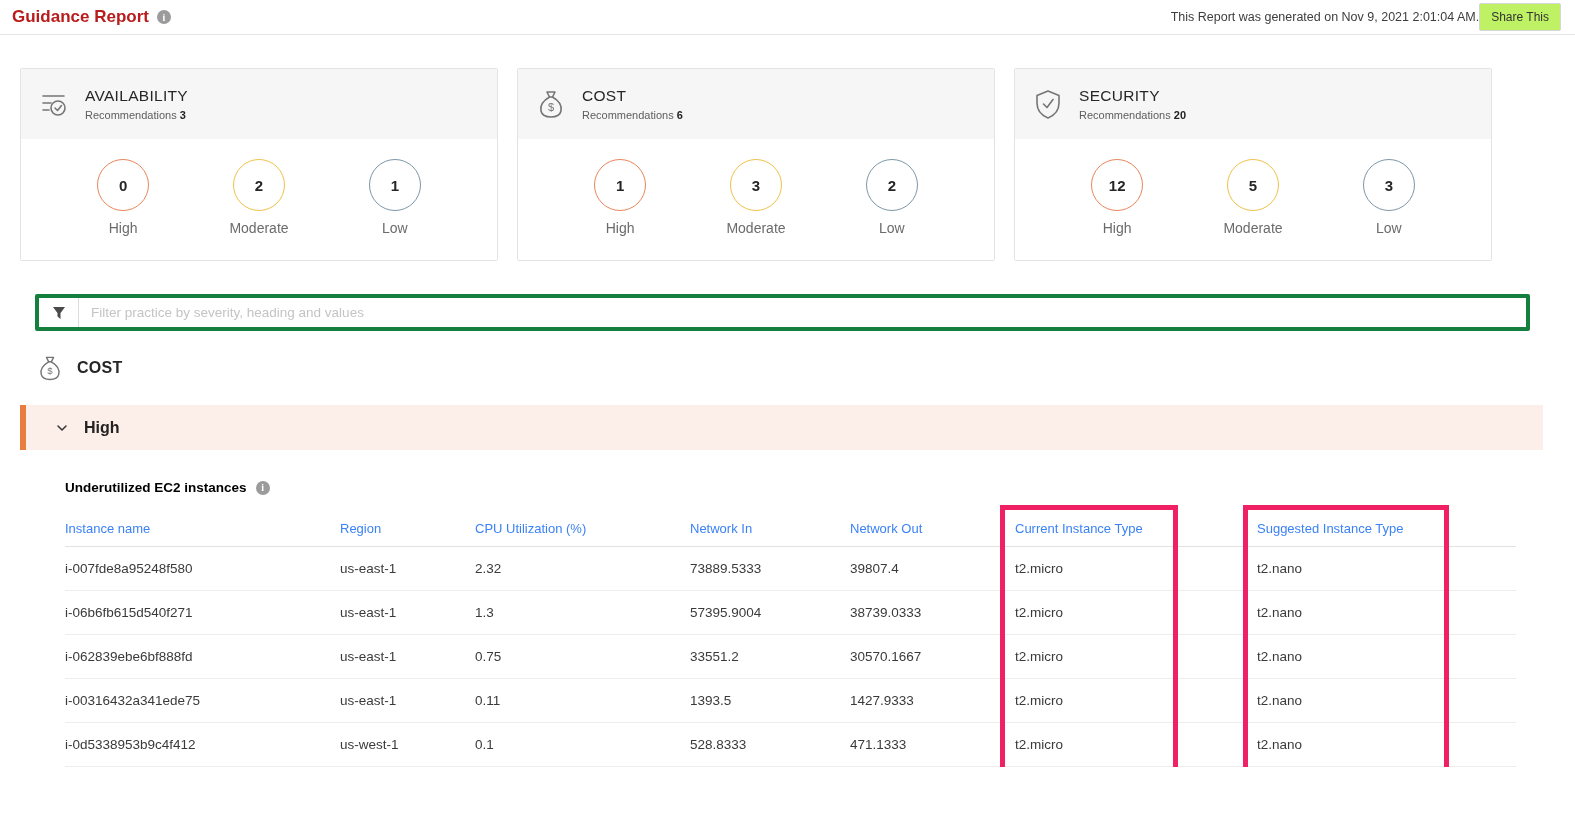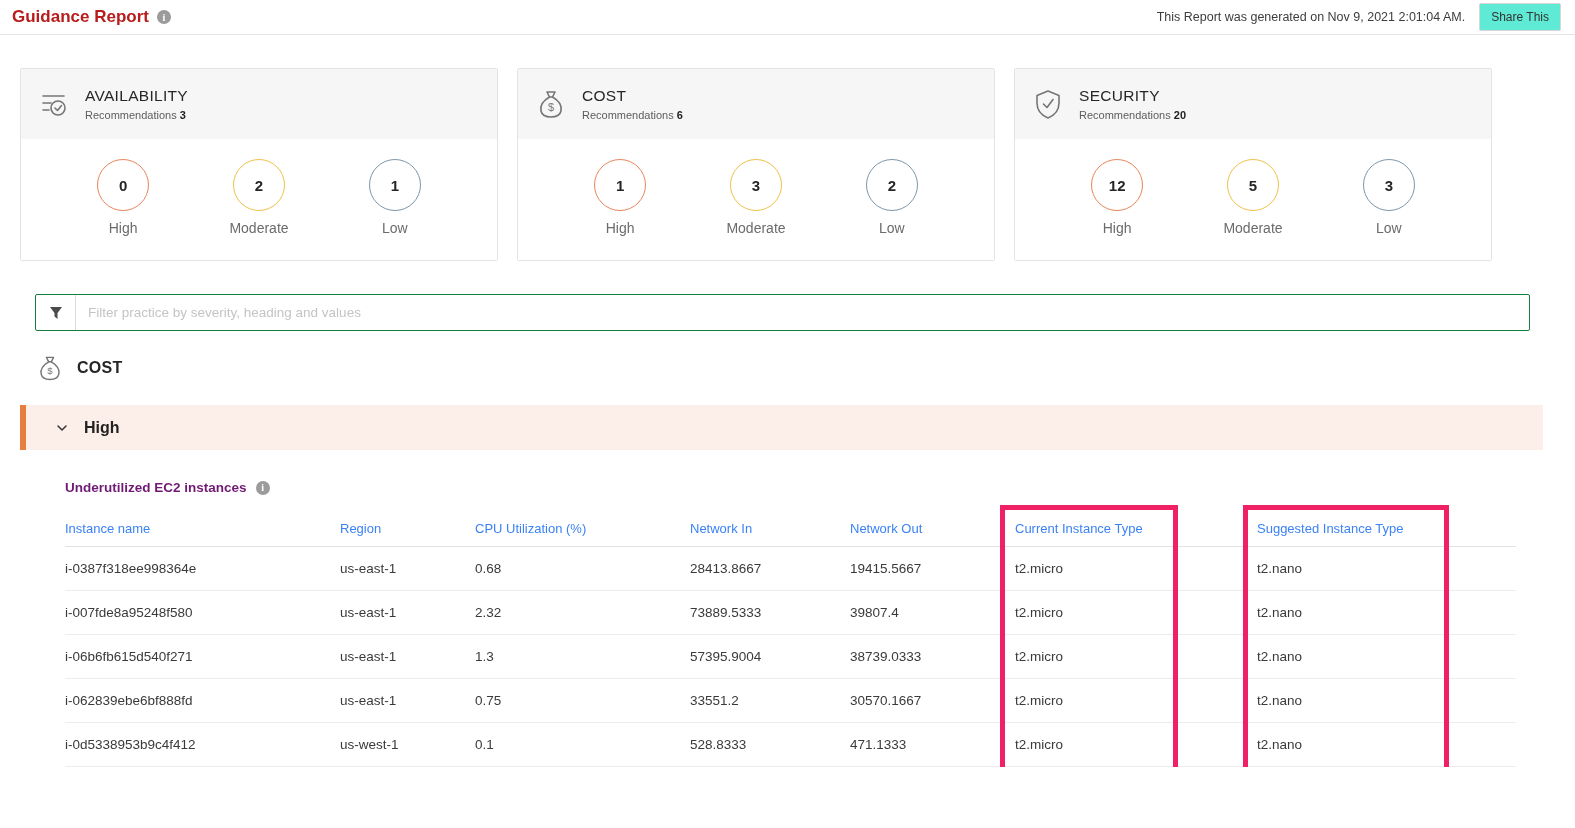--- a/index.html
+++ b/index.html
@@ -10,24 +10,24 @@
     display: flex; align-items: center; justify-content: space-between;
     height: 35px; padding: 0 14px 0 12px; border-bottom: 1px solid #e4e4e4;
   }
   .topbar-left { display: flex; align-items: center; gap: 8px; }
   .page-title { font-size: 17px; font-weight: 700; color: #b91c1c; }
   .info-icon {
     display: inline-flex; align-items: center; justify-content: center;
     width: 14px; height: 14px; border-radius: 50%; background: #9b9b9b;
     color: #ffffff; font-size: 10px; font-weight: 700; font-family: "Liberation Serif", serif;
   }
-  .topbar-right { display: flex; align-items: center; gap: 14px; }
+  .topbar-right { display: flex; align-items: center; }
   .generated-text { font-size: 12.5px; color: #3d3d3d; }
   .share-btn {
-    font-size: 12px; color: #333; background: #5eead4; border: 1px solid #d6d6d6;
+    font-size: 12px; color: #333; background: #bef264; border: 1px solid #d6d6d6;
     padding: 6px 11px; border-radius: 2px; cursor: pointer; font-family: inherit;
   }
 
   
   .cards { display: flex; gap: 19px; margin: 33px 83px 0 20px; }
   .card { flex: 1; border: 1px solid #e3e3e3; border-radius: 2px; background: #fff; }
   .card-head {
     display: flex; align-items: center; gap: 14px; background: #f6f6f6;
     padding: 14px 16px; min-height: 70px;
   }
@@ -43,21 +43,21 @@
     font-size: 15px; font-weight: 700; color: #262626; background: #fff;
   }
   .sev-high .sev-circle { border-color: #e8865c; }
   .sev-moderate .sev-circle { border-color: #f0c24b; }
   .sev-low .sev-circle { border-color: #7d97a9; }
   .sev-label { margin-top: 9px; font-size: 14px; color: #6b6b6b; }
 
   
   .filter-box {
     display: flex; align-items: stretch; margin: 33px 45px 0 35px;
-    border: 1px solid #15803d; border-radius: 2px; height: 37px; background: #fff;
+    border: 4px solid #15803d; border-radius: 2px; height: 37px; background: #fff;
   }
   .filter-icon-cell {
     width: 40px; display: flex; align-items: center; justify-content: center;
     border-right: 1px solid #dcdcdc;
   }
   .filter-input {
     flex: 1; border: none; outline: none; padding: 0 12px; font-size: 13.5px;
     color: #3d3d3d; font-family: inherit; background: transparent;
   }
   .filter-input::placeholder { color: #c4c4c4; }
@@ -71,21 +71,21 @@
   .accordion {
     display: flex; align-items: center; gap: 14px;
     margin: 22px 32px 0 20px; height: 45px; padding-left: 28px;
     background: #fcefea; border-left: 6px solid #e87d40; cursor: pointer;
   }
   .accordion-title { font-size: 16px; font-weight: 700; color: #222; }
 
   
   .practice { margin: 30px 59px 0 65px; }
   .practice-title-row { display: flex; align-items: center; gap: 9px; }
-  .practice-title { font-size: 13.5px; font-weight: 700; color: #701a75; }
+  .practice-title { font-size: 13.5px; font-weight: 700; color: #000000; }
   .practice-desc { margin-top: 10px; font-size: 13.5px; color: #565656; }
 
   
   .table-wrap { position: relative; margin-top: 22px; }
   table { border-collapse: collapse; width: 1451px; table-layout: fixed; }
   col.c0 { width: 275px; } col.c1 { width: 135px; } col.c2 { width: 215px; }
   col.c3 { width: 160px; } col.c4 { width: 165px; } col.c5 { width: 242px; }
   col.c6 { width: 259px; }
   th {
     text-align: left; font-weight: 400; font-size: 13px; color: #3b82f6;
@@ -272,29 +272,20 @@
           <th>Region</th>
           <th>CPU Utilization (%)</th>
           <th>Network In</th>
           <th>Network Out</th>
           <th>Current Instance Type</th>
           <th>Suggested Instance Type</th>
         </tr>
       </thead>
       <tbody>
         <tr>
-          <td>i-0387f318ee998364e</td>
-          <td>us-east-1</td>
-          <td>0.68</td>
-          <td>28413.8667</td>
-          <td>19415.5667</td>
-          <td>t2.micro</td>
-          <td>t2.nano</td>
-        </tr>
-        <tr>
           <td>i-007fde8a95248f580</td>
           <td>us-east-1</td>
           <td>2.32</td>
           <td>73889.5333</td>
           <td>39807.4</td>
           <td>t2.micro</td>
           <td>t2.nano</td>
         </tr>
         <tr>
           <td>i-06b6fb615d540f271</td>
@@ -308,20 +299,29 @@
         <tr>
           <td>i-062839ebe6bf888fd</td>
           <td>us-east-1</td>
           <td>0.75</td>
           <td>33551.2</td>
           <td>30570.1667</td>
           <td>t2.micro</td>
           <td>t2.nano</td>
         </tr>
         <tr>
+          <td>i-00316432a341ede75</td>
+          <td>us-east-1</td>
+          <td>0.11</td>
+          <td>1393.5</td>
+          <td>1427.9333</td>
+          <td>t2.micro</td>
+          <td>t2.nano</td>
+        </tr>
+        <tr>
           <td>i-0d5338953b9c4f412</td>
           <td>us-west-1</td>
           <td>0.1</td>
           <td>528.8333</td>
           <td>471.1333</td>
           <td>t2.micro</td>
           <td>t2.nano</td>
         </tr>
       </tbody>
     </table>

